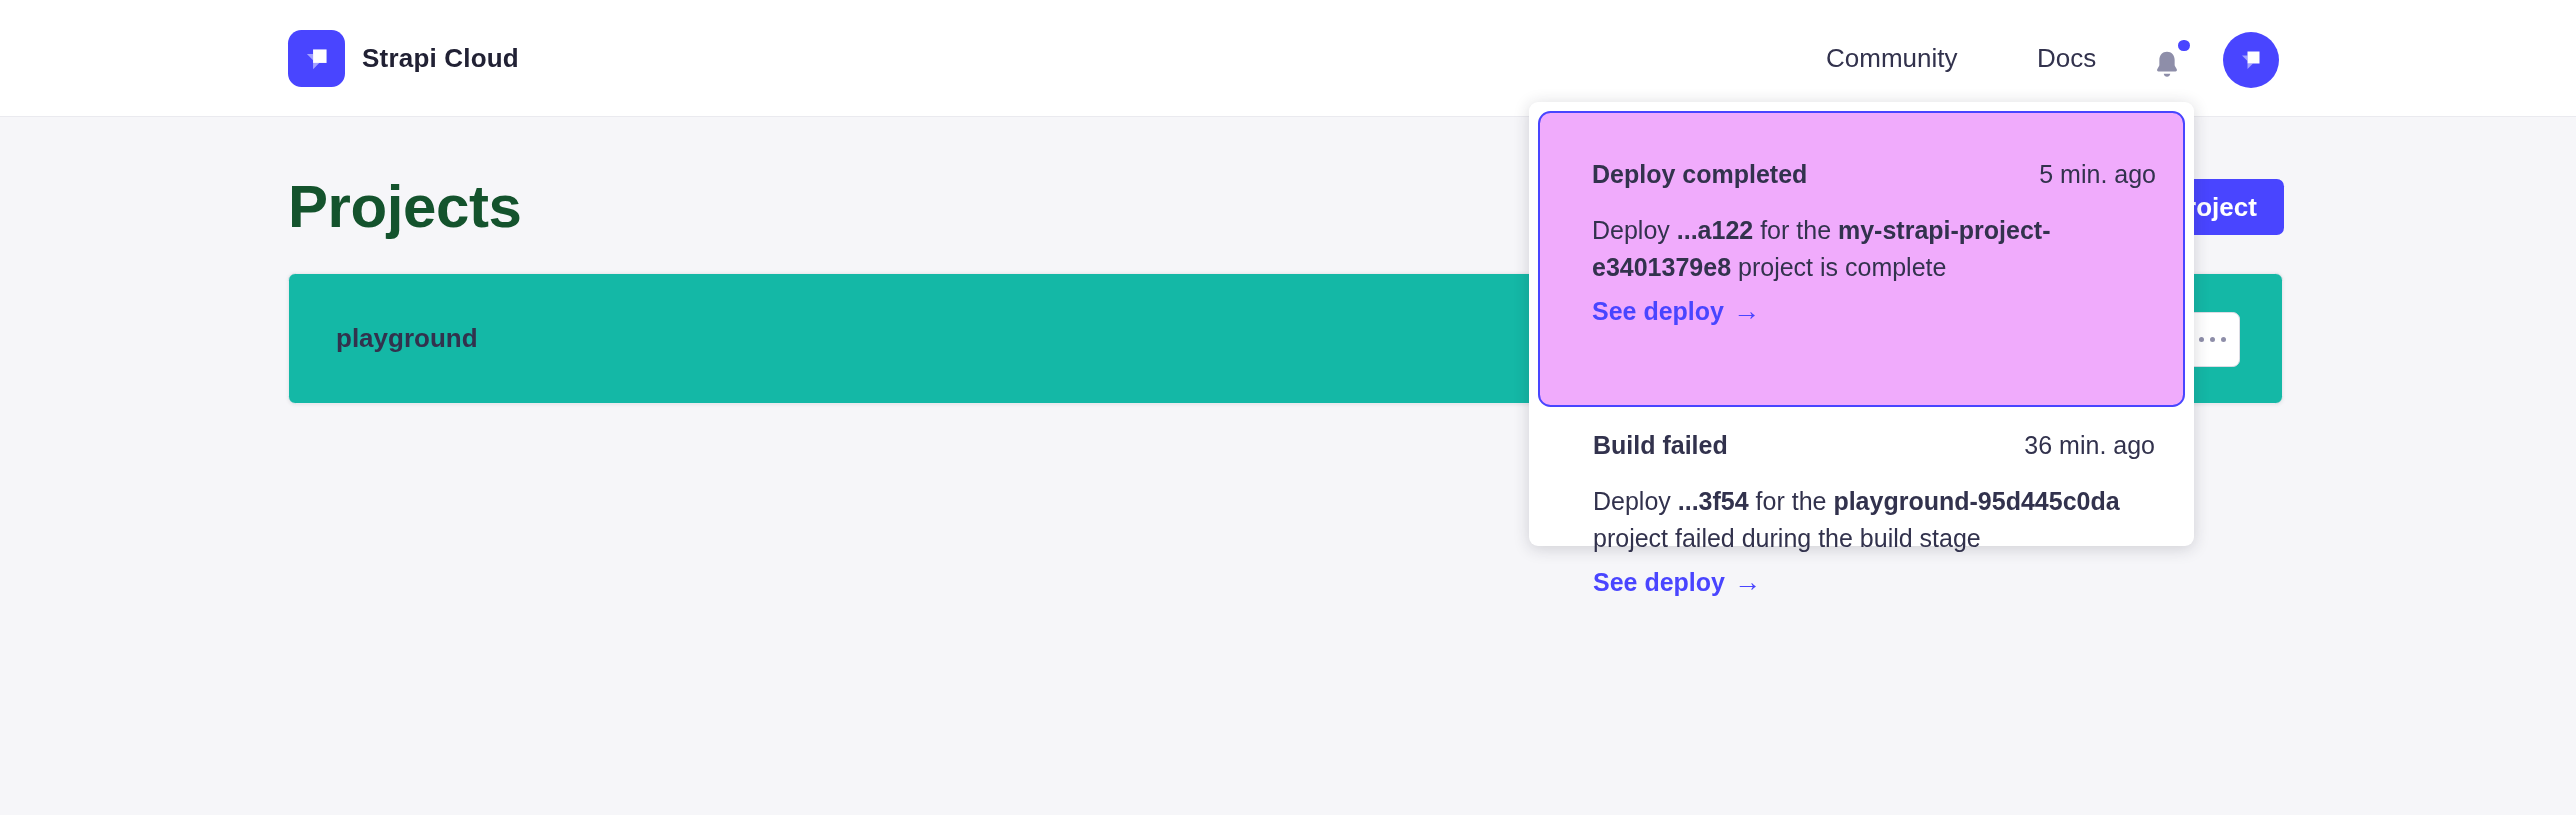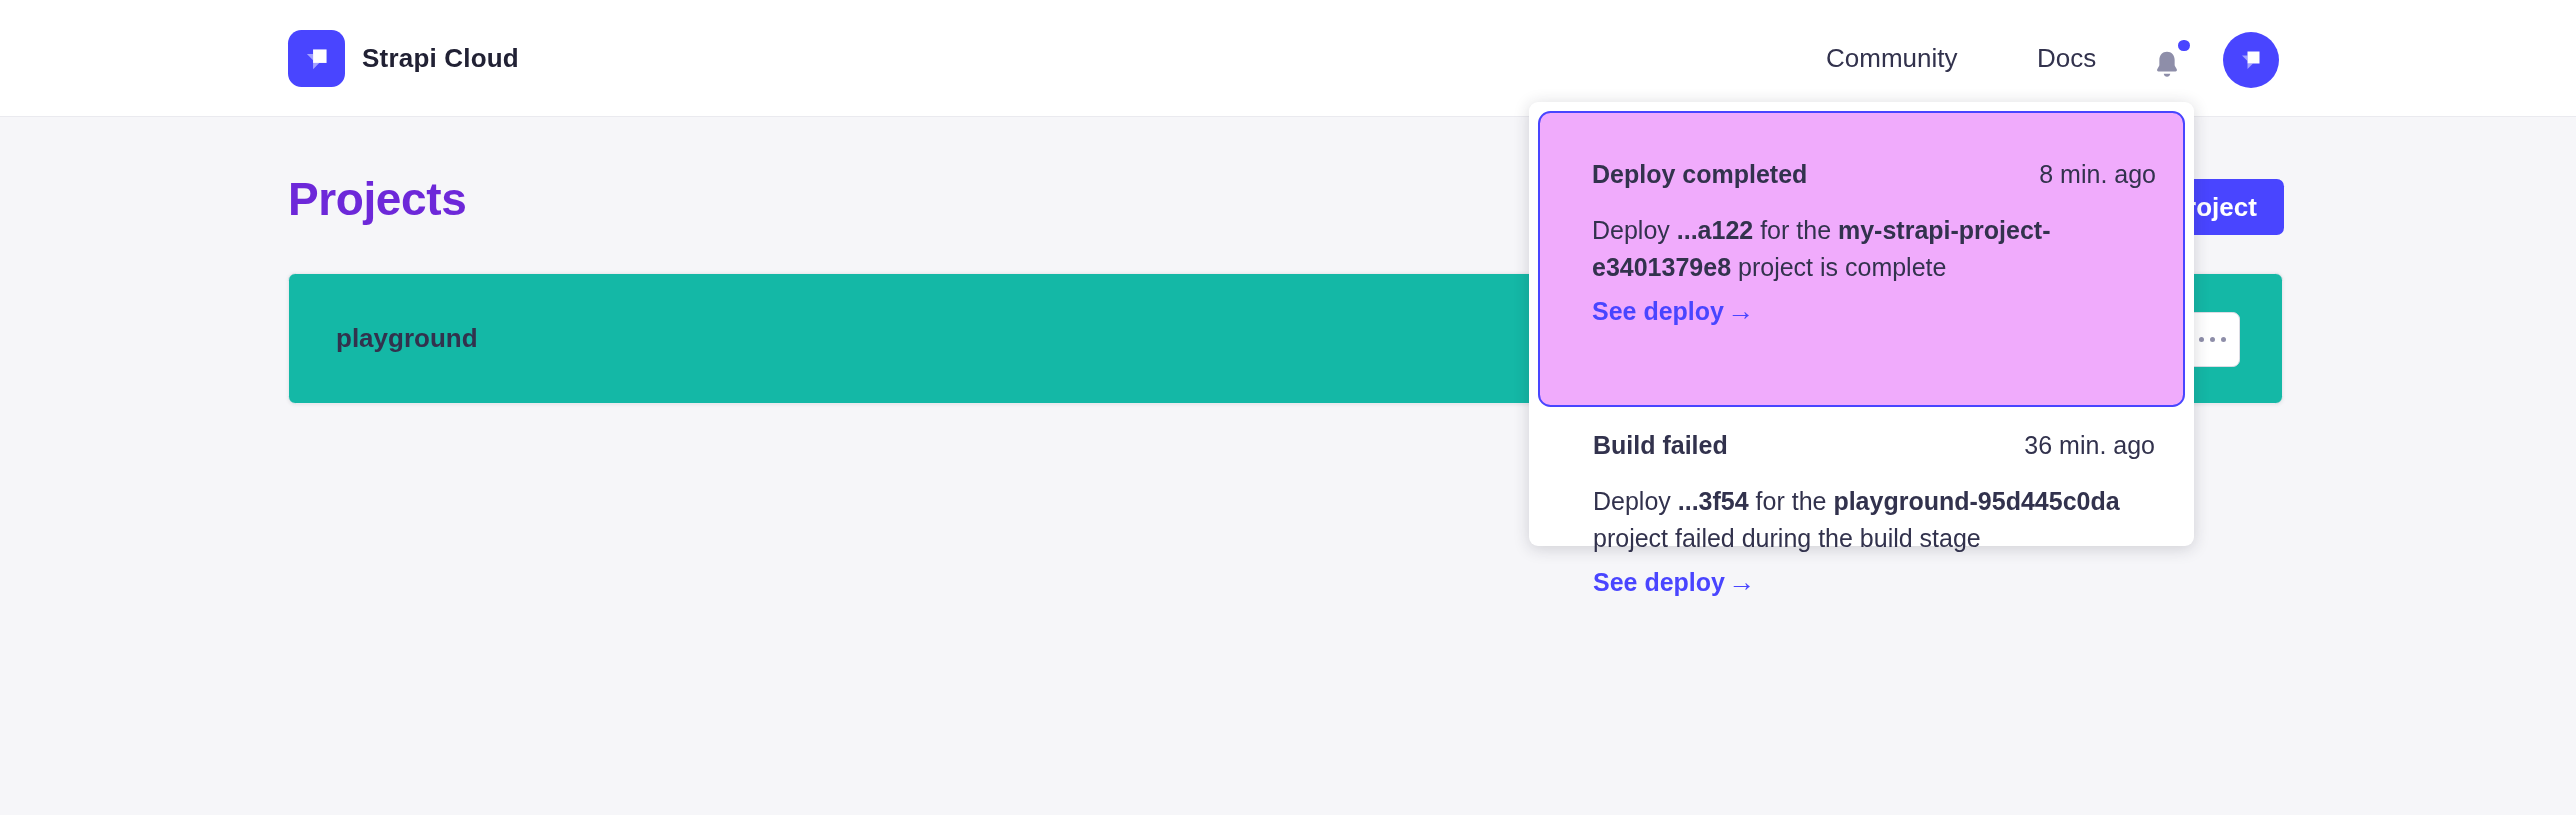--- a/index.html
+++ b/index.html
@@ -39,21 +39,21 @@
   }
   .avatar {
     position:absolute; left:2223px; top:32px; width:56px; height:56px;
     border-radius:50%; background:#4945FF;
     display:flex; align-items:center; justify-content:center; cursor:pointer;
   }
 
   
   .page-title {
     position:absolute; left:288px; top:172px;
-    font-size:46px; font-weight:700; color:#6d28d9; letter-spacing:-0.4px;
+    font-size:60px; font-weight:700; color:#14532d; letter-spacing:-0.4px;
   }
   .create-btn {
     position:absolute; left:2055px; top:179px; width:229px; height:56px;
     background:#4945FF; border:none; border-radius:7.2px;
     color:#FFFFFF; font-size:26px; font-weight:600;
     font-family:"Liberation Sans", sans-serif;
     display:flex; align-items:center; justify-content:center;
     cursor:pointer; z-index:1;
   }
   .project-card {
@@ -92,21 +92,21 @@
   .notif-title-row {
     display:flex; justify-content:space-between; align-items:baseline;
     line-height:32px;
   }
   .notif-title { font-size:25px; font-weight:700; color:#32324D; }
   .notif-time  { font-size:25px; color:#32324D; }
   .notif-body  {
     margin-top:22px; font-size:25px; line-height:37px; color:#32324D;
   }
   .notif-body b { font-weight:700; }
-  .notif-link-row { margin-top:7.2px; line-height:37px; display:flex; align-items:center; gap:3px; }
+  .notif-link-row { margin-top:7.2px; line-height:37px; display:flex; align-items:center; gap:9px; }
   .notif-link { font-size:25px; font-weight:700; color:#4945FF; cursor:pointer; }
   .notif-arrow { font-size:27px; font-weight:700; color:#4945FF; }
 </style>
 </head>
 <body>
 
 <div id="screen">
 
   <div class="header">
     <div class="logo-badge">
@@ -149,21 +149,21 @@
         <i></i>
         <i></i>
     </div>
   </div>
 
   <div class="notif-panel">
 
     <div class="notif-item focused">
       <div class="notif-title-row">
         <span class="notif-title">Deploy completed</span>
-        <span class="notif-time">8 min. ago</span>
+        <span class="notif-time">5 min. ago</span>
       </div>
       <div class="notif-body"><span>Deploy </span><b>...a122</b><span> for the </span><b>my-strapi-project-e3401379e8</b><span> project is complete</span></div>
       <div class="notif-link-row">
         <span class="notif-link">See deploy</span>
         <span class="notif-arrow">→</span>
       </div>
     </div>
 
     <div class="notif-item plain">
       <div class="notif-title-row">

